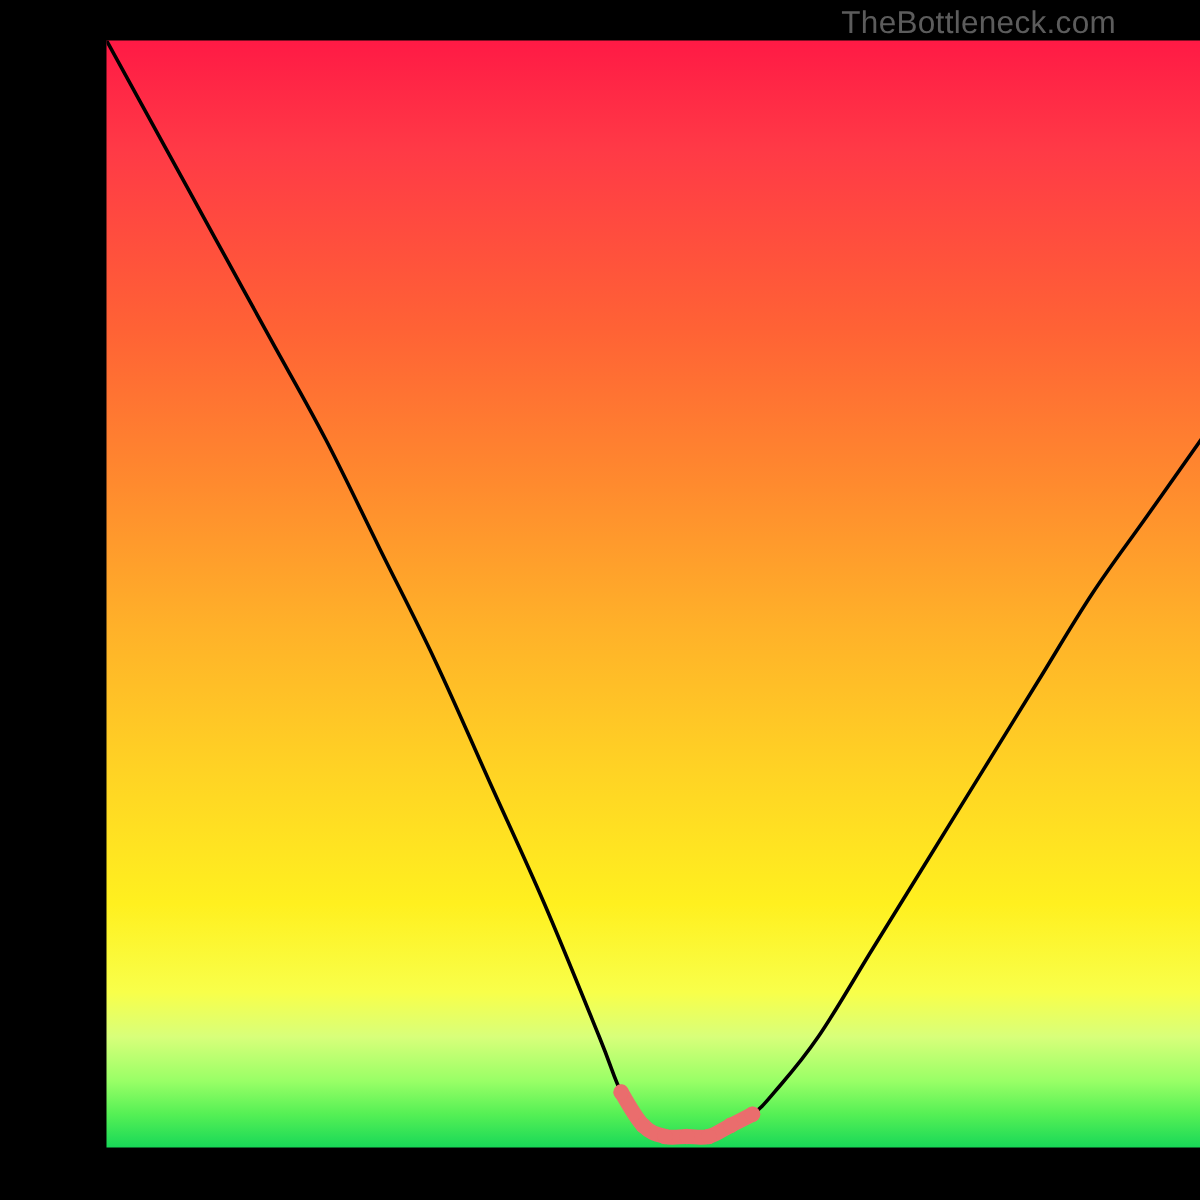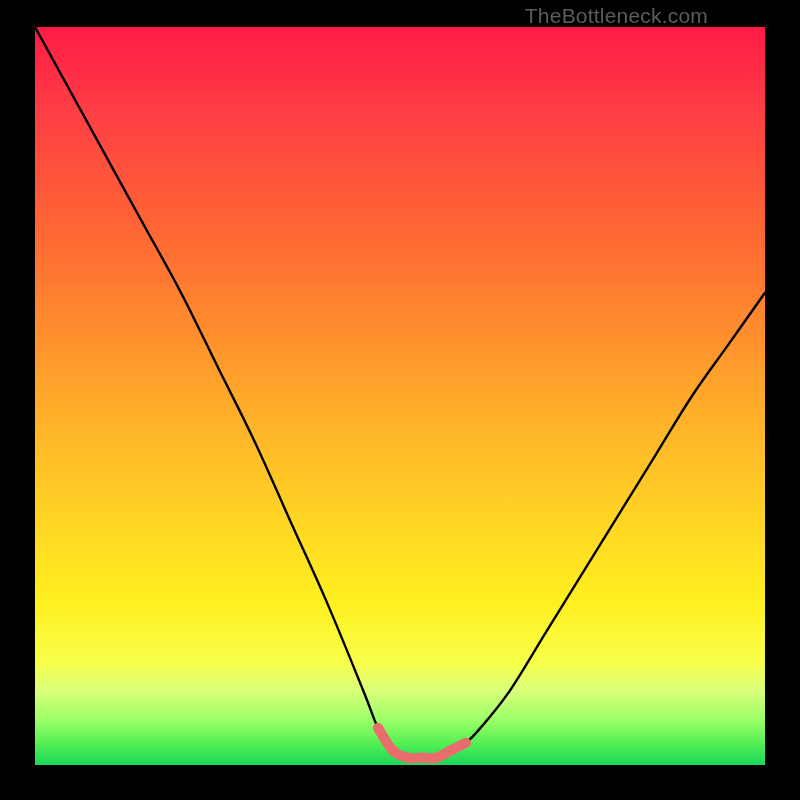--- a/index.html
+++ b/index.html
@@ -9,20 +9,21 @@
     height: 800px;
     overflow: hidden;
     background: #000;
     font-family: Arial, Helvetica, sans-serif;
   }
   .frame {
     position: relative;
     width: 720px;
     height: 800px;
     background: #000;
+    margin-left: 36px;
   }
   .plot-area {
     position: absolute;
     left: 35px;
     top: 27px;
     width: 730px;
     height: 738px;
     
     background: linear-gradient(
       to bottom,

